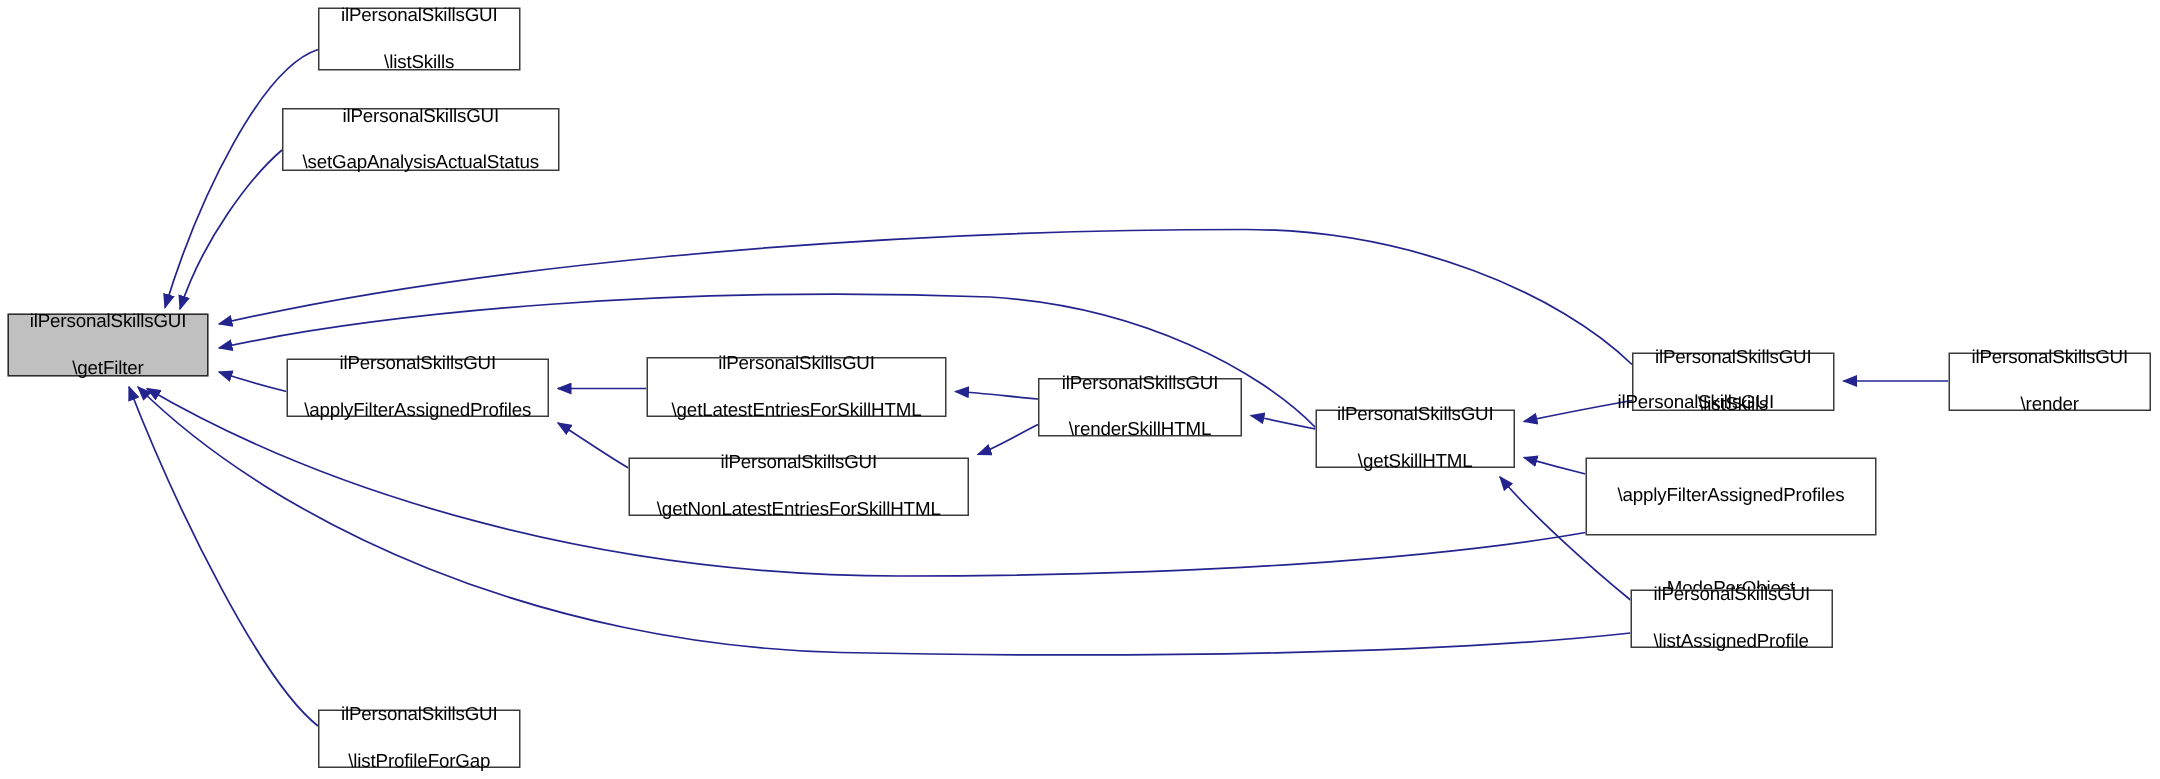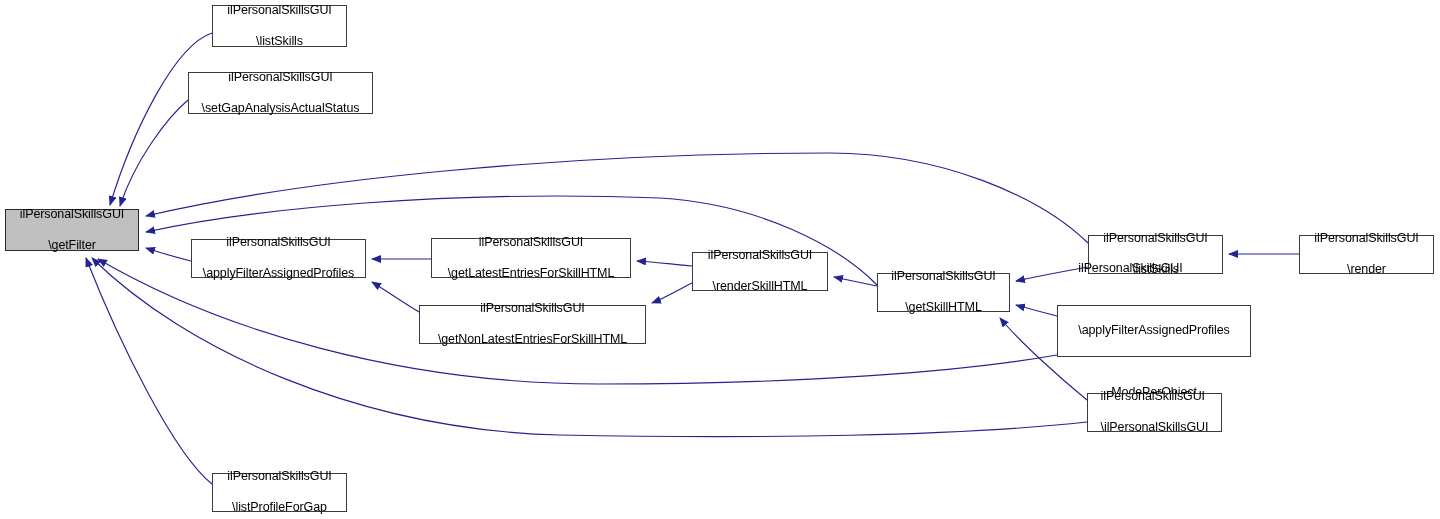--- a/index.html
+++ b/index.html
@@ -82,21 +82,21 @@
 
   <div class="node" style="left:1057px;top:305px;width:194px;height:52px;">
     <span style="text-align:left;">
       <span>ilPersonalSkillsGUI</span><br>
       <span>\applyFilterAssignedProfiles</span><br>
       <span style="display:block;text-align:center;">ModePerObject</span>
     </span>
   </div>
 
   <div class="node" style="left:1087px;top:393px;width:135px;height:39px;">
-    <span style="text-align:left;"><span>ilPersonalSkillsGUI</span><br><span>\ilPersonalSkillsGUI</span></span>
+    <span style="text-align:left;"><span>ilPersonalSkillsGUI</span><br><span>\listAssignedProfile</span></span>
   </div>
 
   <div class="node" style="left:212px;top:473px;width:135px;height:39px;">
     <span><span>ilPersonalSkillsGUI</span><br><span>\listProfileForGap</span></span>
   </div>
 
   <div class="node" style="left:1299px;top:235px;width:135px;height:39px;">
     <span><span>ilPersonalSkillsGUI</span><br><span>\render</span></span>
   </div>
 

